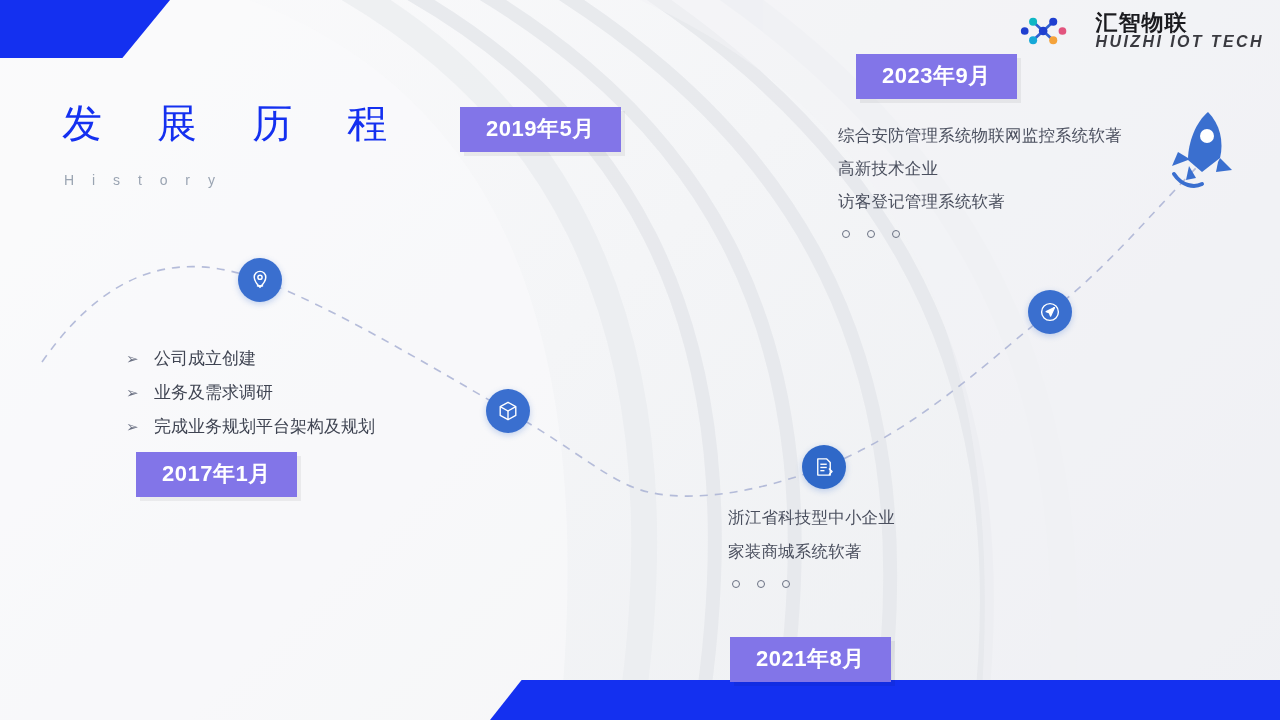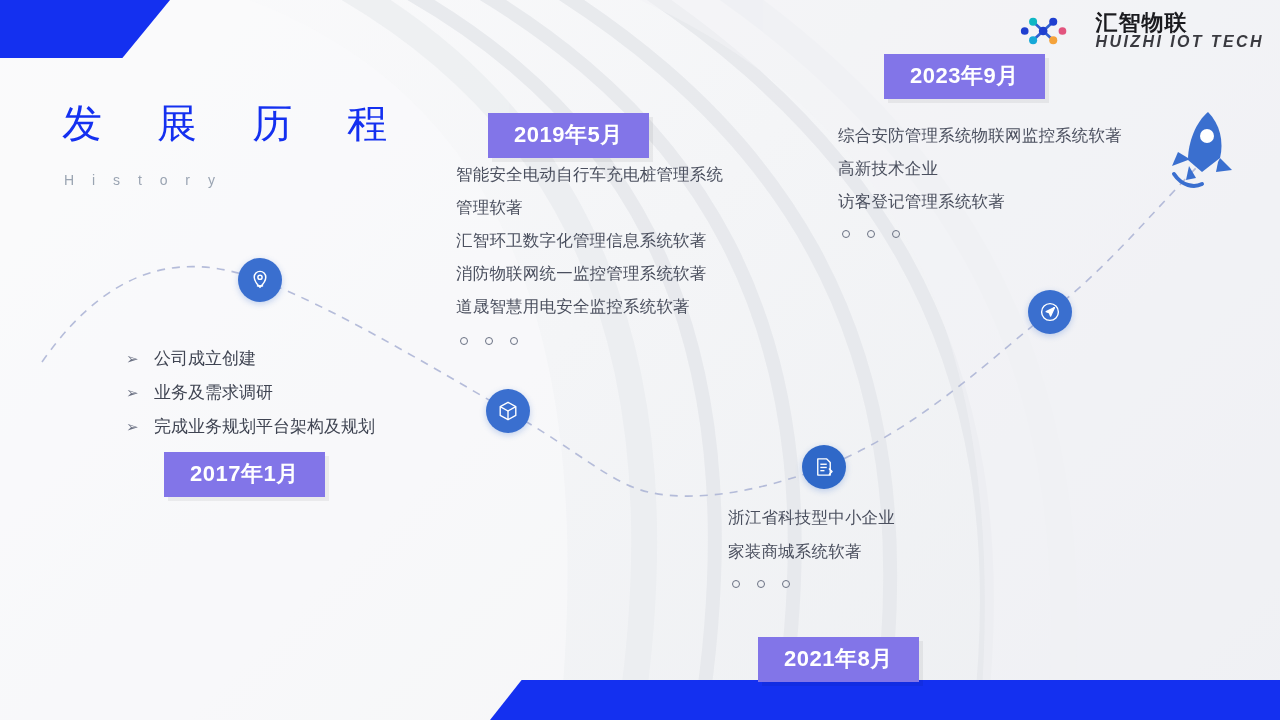--- a/index.html
+++ b/index.html
@@ -63,24 +63,23 @@
   
   .rocket{position:absolute;left:1162px;top:108px;width:74px;height:90px;}
 
   
   .badge{
     position:absolute;background:#8275e8;color:#ffffff;
     font-size:22px;font-weight:bold;
     padding:7px 26px 8px 26px;white-space:nowrap;
     box-shadow:4px 4px 0 rgba(0,0,0,.055);
     letter-spacing:.5px;
-    margin-left:28px;
   }
   .badge.b2017{left:136px;top:452px;}
-  .badge.b2019{left:460px;top:113px;}
+  .badge.b2019{left:460px;top:107px;}
   .badge.b2021{left:730px;top:637px;}
   .badge.b2023{left:856px;top:54px;}
 
   
   .block{position:absolute;color:#4a4f5e;}
   .block .line{
     font-size:16.5px;line-height:33px;white-space:nowrap;letter-spacing:.2px;
   }
   .block.b2019{left:456px;top:158px;}
   .block.b2023{left:838px;top:119px;}
@@ -232,32 +231,20 @@
     <div class="bl">
       <span class="mk">➢</span>
       <span>业务及需求调研</span>
     </div>
     <div class="bl">
       <span class="mk">➢</span>
       <span>完成业务规划平台架构及规划</span>
     </div>
   </div>
 
-  <div class="block b2019">
-    <div class="line">智能安全电动自行车充电桩管理系统</div>
-    <div class="line">管理软著</div>
-    <div class="line">汇智环卫数字化管理信息系统软著</div>
-    <div class="line">消防物联网统一监控管理系统软著</div>
-    <div class="line">道晟智慧用电安全监控系统软著</div>
-    <div class="dots d2019">
-        <i></i>
-        <i></i>
-        <i></i>
-      </div>
-  </div>
 
   <div class="block b2023">
     <div class="line">综合安防管理系统物联网监控系统软著</div>
     <div class="line">高新技术企业</div>
     <div class="line">访客登记管理系统软著</div>
     <div class="dots">
         <i></i>
         <i></i>
         <i></i>
       </div>

